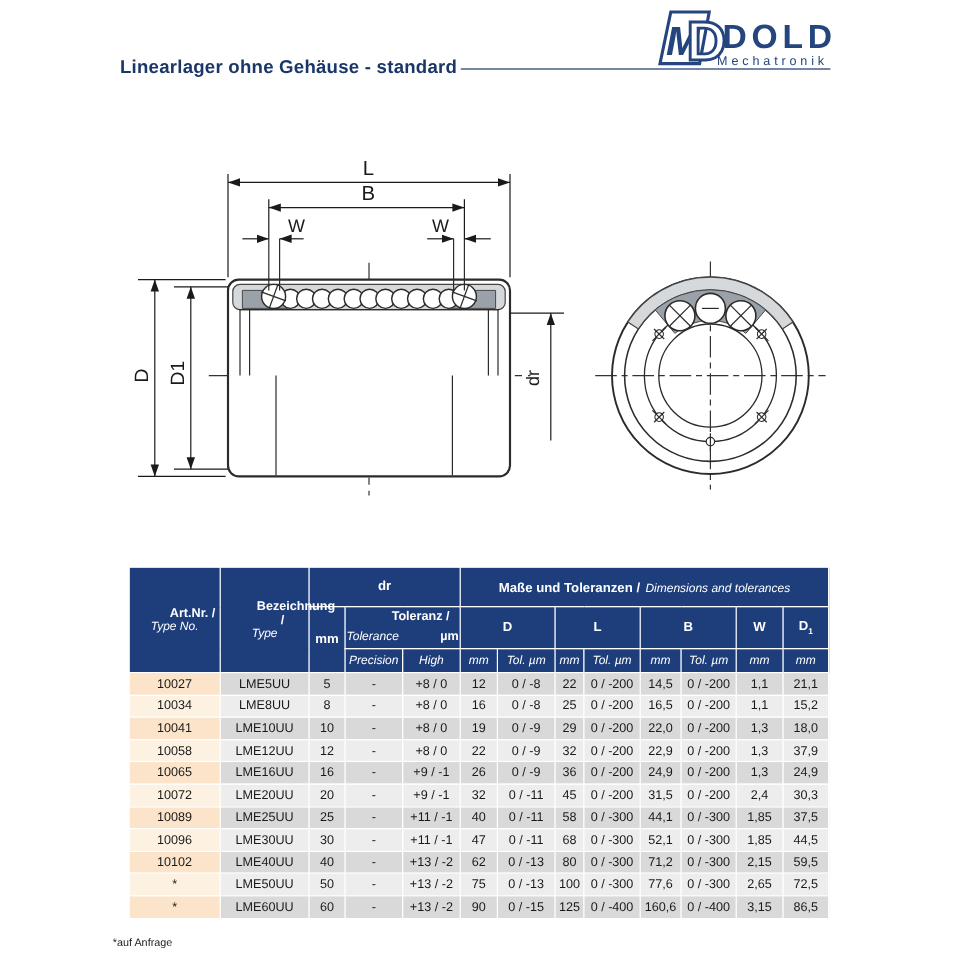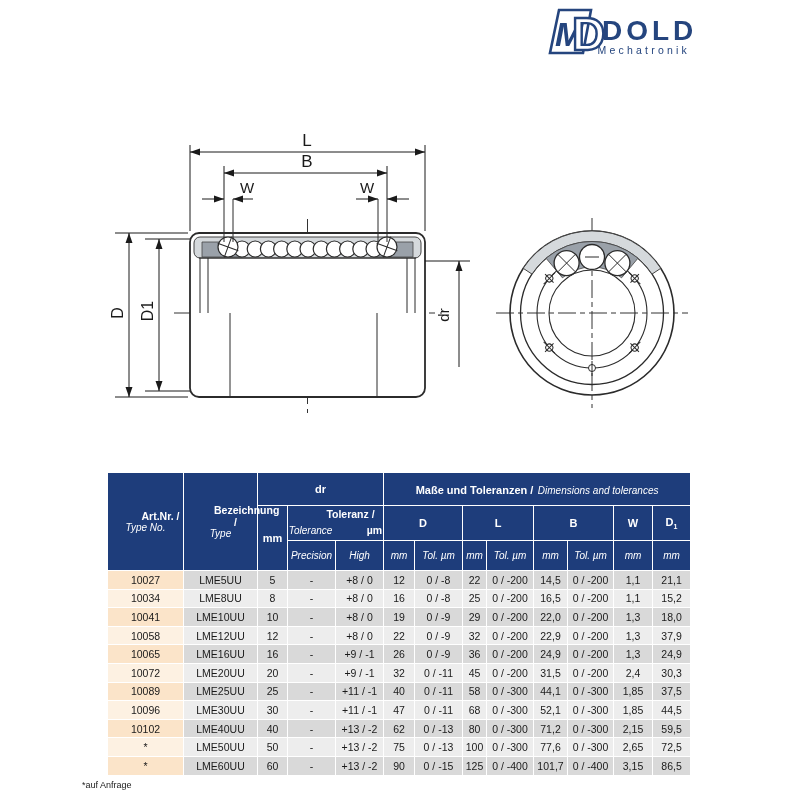--- a/index.html
+++ b/index.html
@@ -26,47 +26,51 @@
   .spec-table{position:absolute;left:107px;top:472px;}
   table{border-collapse:collapse;table-layout:fixed;width:583px;}
   th,td{border:1.5px solid #fff;text-align:center;vertical-align:middle;padding:0;}
   thead th{background:var(--navy);color:#fff;font-weight:normal;}
   .h-b{font-weight:bold;font-size:11px;}
   .h-b2{font-weight:bold;font-size:10.5px;padding-left:30px;}
   .h-it{font-style:italic;font-size:10px;font-weight:normal;}
   .h-it-s{font-style:italic;font-size:10px;font-weight:normal;}
   tr.hr1 th{height:33px;}
   tr.hr2 th{height:35px;}
-  tr.hr3 th{height:30px;}
+  tr.hr3 th{height:20px;}
   tbody td{font-size:10.5px;color:#1a1a1a;height:18.6px;background:var(--row-gray-light);}
   tbody tr:nth-child(odd) td{background:var(--row-gray-dark);}
   tbody td:first-child{background:var(--artnr-peach-light);}
   tbody tr:nth-child(odd) td:first-child{background:var(--artnr-peach-dark);}
   sub{font-size:7px;}
-  .footnote{position:absolute;left:82px;top:780px;font-size:9px;color:#222;}
+  .footnote{position:absolute;left:94px;top:780px;font-size:9px;color:#222;}
 
   .dimtxt{font-family:"Liberation Sans",sans-serif;fill:#1a1a1a;}
 </style>
 </head>
 <body>
 
 <div id="page">
 
   <div class="logo">
     <svg width="156" height="52" viewBox="0 0 156 52">
       <g>
         <path d="M 21,4 H 53 L 45,47 H 12 Z" fill="#fff" stroke="#25457e" stroke-width="2.6"></path>
         <text x="17" y="40" font-size="34" font-style="italic" font-weight="bold" fill="#25457e">M</text>
         <text x="34" y="44" font-size="46" font-weight="bold" fill="#fff" stroke="#25457e" stroke-width="2.4">D</text>
       </g>
       <text x="64" y="34" font-size="28" font-weight="bold" letter-spacing="4" fill="#25457e">DOLD</text>
       <text x="152" y="48" text-anchor="end" font-size="10.5" letter-spacing="3.2" fill="#25457e">Mechatronik</text>
     </svg>
   </div>
 
+  <div class="titlebar">
+    <span class="t">Linearlager ohne Gehäuse - standard</span>
+    <span class="rule"></span>
+  </div>
 
   <div class="drawing">
     <svg width="620" height="320" viewBox="0 0 620 320">
       <defs>
         <marker id="ae" markerWidth="11" markerHeight="9" refX="10" refY="4.5" orient="auto" markerUnits="userSpaceOnUse">
           <path d="M0,1 L10,4.5 L0,8 Z" fill="#1a1a1a"></path>
         </marker>
         <marker id="as" markerWidth="11" markerHeight="9" refX="10" refY="4.5" orient="auto-start-reverse" markerUnits="userSpaceOnUse">
           <path d="M0,1 L10,4.5 L0,8 Z" fill="#1a1a1a"></path>
         </marker>
@@ -430,21 +434,21 @@
           <tr>
             <td>*</td>
             <td>LME60UU</td>
             <td>60</td>
             <td>-</td>
             <td>+13 / -2</td>
             <td>90</td>
             <td>0 / -15</td>
             <td>125</td>
             <td>0 / -400</td>
-            <td>101,7</td>
+            <td>160,6</td>
             <td>0 / -400</td>
             <td>3,15</td>
             <td>86,5</td>
           </tr>
         </tbody>
     </table>
   </div>
 
   <div class="footnote">*auf Anfrage</div>
 

